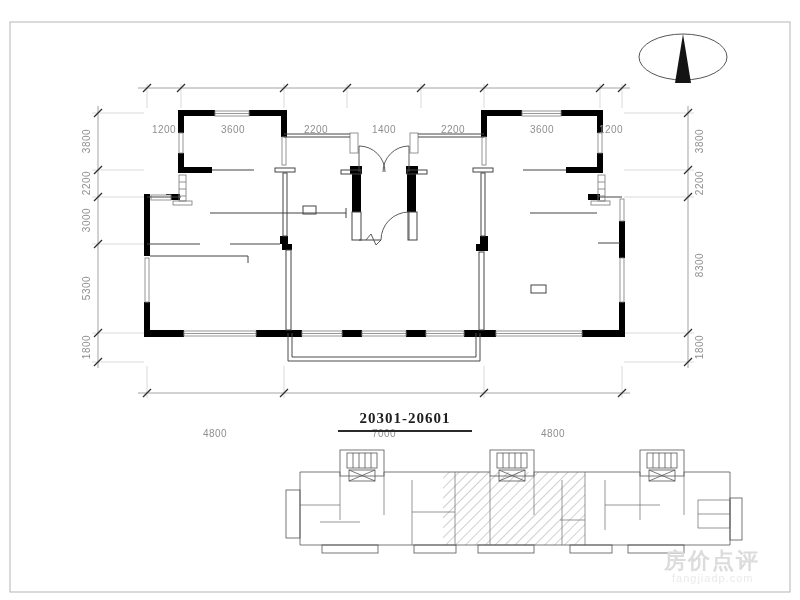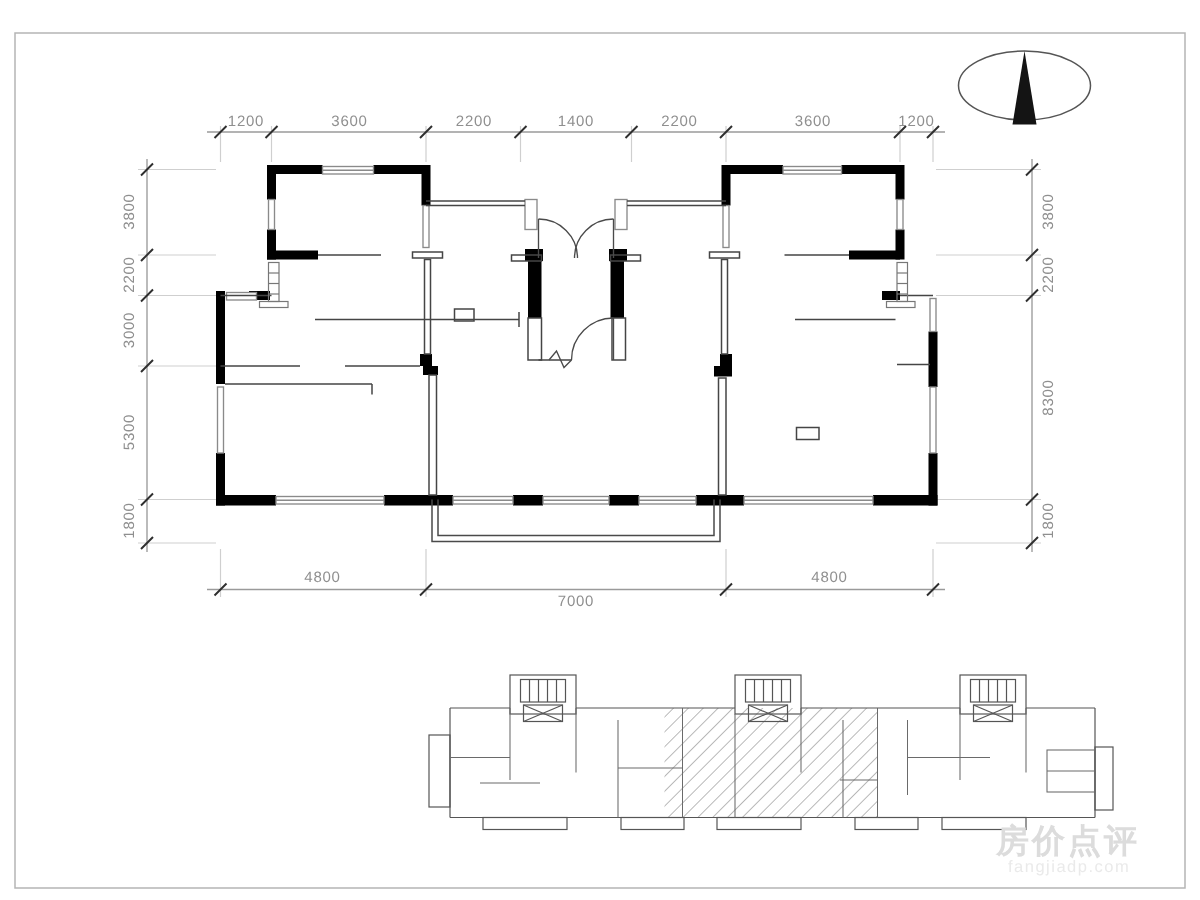--- a/index.html
+++ b/index.html
@@ -1,20 +1,20 @@
 <!DOCTYPE html>
 <html><head>
 <meta charset="utf-8">
 <style>
   html,body{margin:0;padding:0;background:#fff;}
   .page{position:relative;width:800px;height:600px;background:#ffffff;overflow:hidden;
         font-family:"Liberation Sans",sans-serif;}
   .page svg{position:absolute;left:0;top:0;}
   .dimh{position:absolute;width:44px;text-align:center;font-size:10px;color:#8f8f8f;
-        letter-spacing:.5px;line-height:11px;}
+        letter-spacing:.5px;line-height:11px;margin-top:48px;}
   .dimv{position:absolute;width:44px;height:12px;text-align:center;font-size:10px;color:#8f8f8f;
         letter-spacing:.5px;line-height:12px;transform:rotate(-90deg);}
   .title{position:absolute;left:338px;top:410px;width:134px;text-align:center;
          font-family:"Liberation Serif",serif;font-size:15px;font-weight:bold;color:#1f1f1f;
          letter-spacing:1px;border-bottom:2px solid #2a2a2a;padding-bottom:3px;}
   .wm1{position:absolute;left:664px;top:546px;width:140px;font-size:22px;font-weight:bold;
        color:#dcdcdc;letter-spacing:2px;}
   .wm2{position:absolute;left:672px;top:572px;width:130px;font-size:11px;color:#eaeaea;
        letter-spacing:1px;}
 </style>
@@ -291,31 +291,32 @@
 
   <span class="dimh" style="left:142px;top:76px">1200</span>
   <span class="dimh" style="left:211px;top:76px">3600</span>
   <span class="dimh" style="left:294px;top:76px">2200</span>
   <span class="dimh" style="left:362px;top:76px">1400</span>
   <span class="dimh" style="left:431px;top:76px">2200</span>
   <span class="dimh" style="left:520px;top:76px">3600</span>
   <span class="dimh" style="left:589px;top:76px">1200</span>
 
   <span class="dimh" style="left:193px;top:380px">4800</span>
-  <span class="dimh" style="left:362px;top:396px">7000</span>
+  <span class="dimh" style="left:362px;top:380px">7000</span>
   <span class="dimh" style="left:531px;top:380px">4800</span>
 
   <span class="dimv" style="left:65px;top:135px">3800</span>
   <span class="dimv" style="left:65px;top:177px">2200</span>
   <span class="dimv" style="left:65px;top:214px">3000</span>
   <span class="dimv" style="left:65px;top:282px">5300</span>
   <span class="dimv" style="left:65px;top:341px">1800</span>
 
   <span class="dimv" style="left:678px;top:135px">3800</span>
   <span class="dimv" style="left:678px;top:177px">2200</span>
   <span class="dimv" style="left:678px;top:259px">8300</span>
   <span class="dimv" style="left:678px;top:341px">1800</span>
 
+  <div class="title">20301-20601</div>
 
   <div class="wm1">房价点评</div>
   <div class="wm2">fangjiadp.com</div>
 
 </div>
 
 </body></html>

